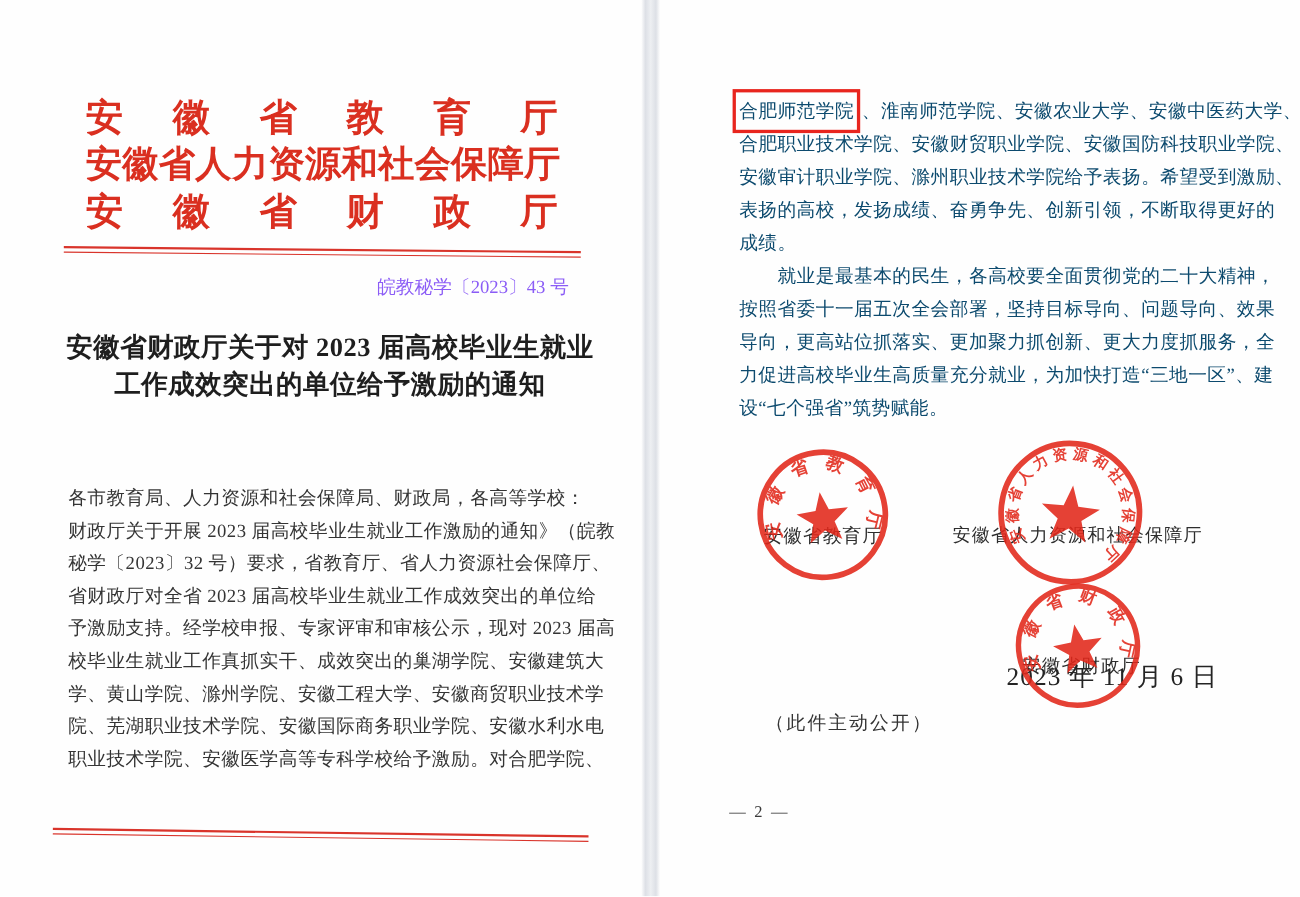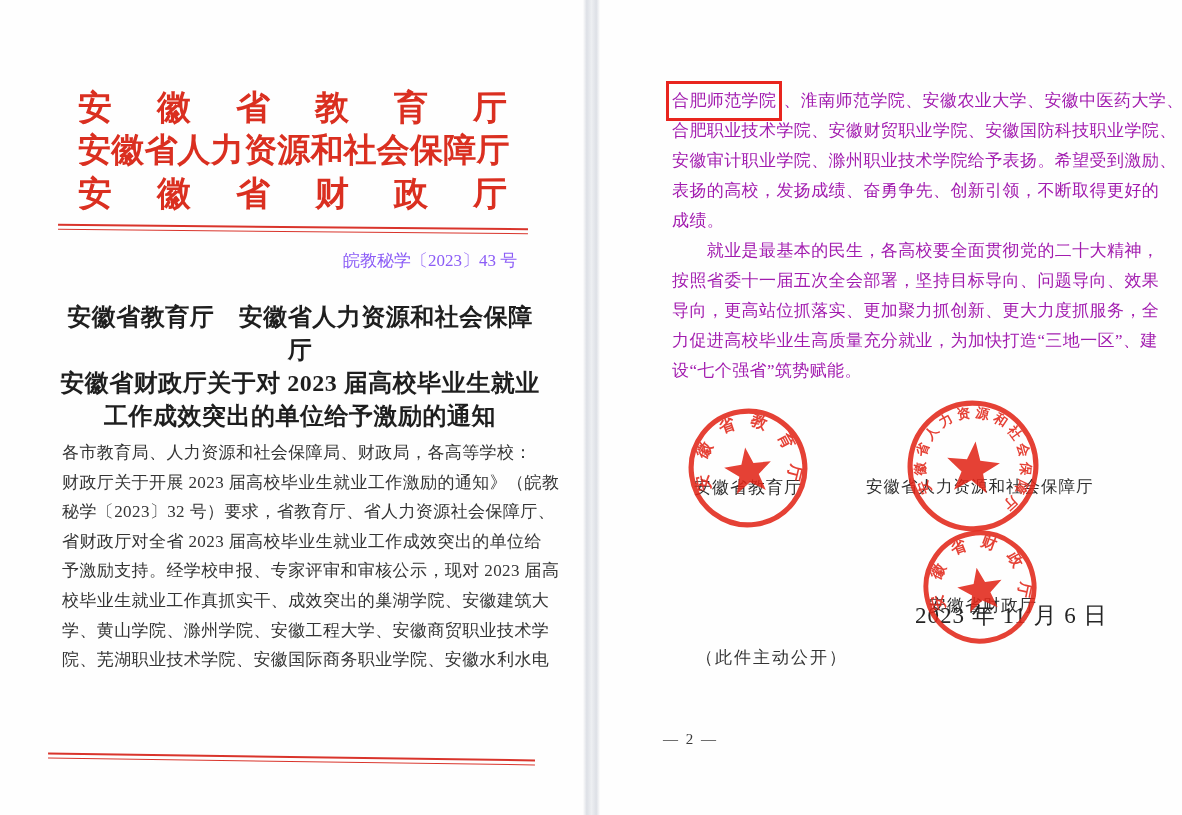--- a/index.html
+++ b/index.html
@@ -24,21 +24,21 @@
   #doc-number{left:280px;top:249px;width:300px;text-align:center;font-size:17px;color:#8b5cf6;}
 
   #doc-title{left:58px;top:301px;width:484px;text-align:center;font-size:24px;line-height:33px;
              font-weight:bold;color:#1e1e1e;letter-spacing:0.5px;}
 
   #left-body{left:62px;top:438px;width:480px;font-size:17px;line-height:29.6px;color:#343434;
              letter-spacing:0.4px;}
   .bline{white-space:nowrap;}
 
   
-  #right-body{left:672px;top:86px;width:470px;font-size:17px;line-height:30px;color:#a21caf;
+  #right-body{left:672px;top:86px;width:470px;font-size:17px;line-height:30px;color:#0c4a6e;
               letter-spacing:0.4px;}
   #boxed-school{display:inline-block;border:3px solid #e8251e;padding:2px 3px;margin:-5px 1px -5px -6px;}
 
   .sig{color:#2d2d2d;font-size:17px;letter-spacing:1px;white-space:nowrap;z-index:1;}
   #sig-education{left:694px;top:476px;}
   #sig-hr{left:866px;top:476px;font-size:16.5px;}
   #sig-finance{left:929px;top:594px;}
   #doc-date{left:915px;top:600px;font-size:23px;color:#242424;letter-spacing:1px;z-index:1;}
 
   .seal{opacity:0.88;z-index:2;}
@@ -61,34 +61,34 @@
     <div class="rh-line rh-spread">安徽省教育厅</div>
     <div class="rh-line rh-tight">安徽省人力资源和社会保障厅</div>
     <div class="rh-line rh-spread">安徽省财政厅</div>
   </div>
 
   <div id="rule-top" class="abs red-rule"></div>
 
   <div id="doc-number" class="abs">皖教秘学〔2023〕43 号</div>
 
   <div id="doc-title" class="abs">
-    <div>安徽省教育厅　安徽省人力资源和社会保障厅</div>
     <div>安徽省财政厅关于对 2023 届高校毕业生就业</div>
     <div>工作成效突出的单位给予激励的通知</div>
   </div>
 
   <div id="left-body" class="abs">
     <div class="bline">各市教育局、人力资源和社会保障局、财政局，各高等学校：</div>
     <div class="bline">财政厅关于开展 2023 届高校毕业生就业工作激励的通知》（皖教</div>
     <div class="bline">秘学〔2023〕32 号）要求，省教育厅、省人力资源社会保障厅、</div>
     <div class="bline">省财政厅对全省 2023 届高校毕业生就业工作成效突出的单位给</div>
     <div class="bline">予激励支持。经学校申报、专家评审和审核公示，现对 2023 届高</div>
     <div class="bline">校毕业生就业工作真抓实干、成效突出的巢湖学院、安徽建筑大</div>
     <div class="bline">学、黄山学院、滁州学院、安徽工程大学、安徽商贸职业技术学</div>
     <div class="bline">院、芜湖职业技术学院、安徽国际商务职业学院、安徽水利水电</div>
+    <div class="bline">职业技术学院、安徽医学高等专科学校给予激励。对合肥学院、</div>
   </div>
 
   <div id="rule-bottom" class="abs red-rule"></div>
 
   <div id="right-body" class="abs">
     <div class="bline">
       <span id="boxed-school">合肥师范学院</span><span>、淮南师范学院、安徽农业大学、安徽中医药大学、</span>
     </div>
     <div class="bline">合肥职业技术学院、安徽财贸职业学院、安徽国防科技职业学院、</div>
     <div class="bline">安徽审计职业学院、滁州职业技术学院给予表扬。希望受到激励、</div>

